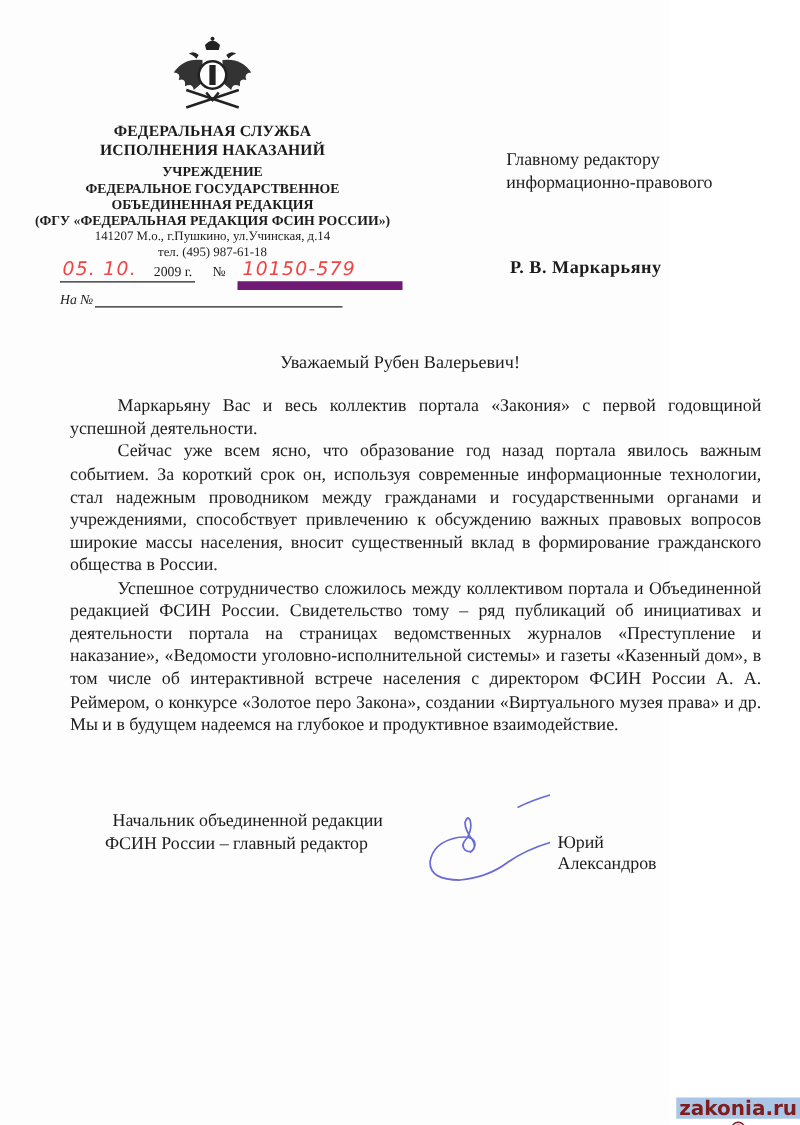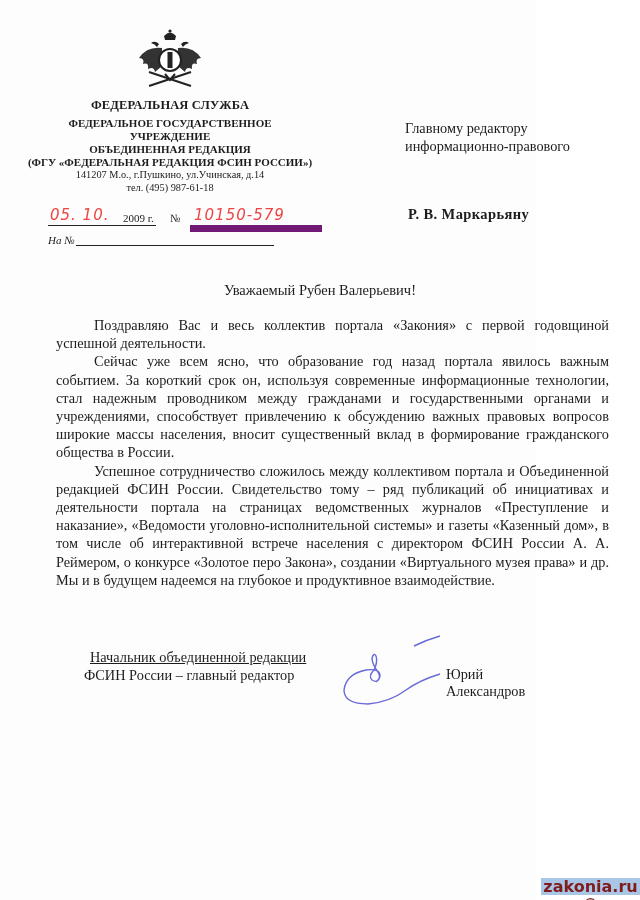--- a/index.html
+++ b/index.html
@@ -36,21 +36,21 @@
 
     
     .salutation { position: absolute; left: 0; width: 640px; top: 282px; text-align: center; font-size: 14.5px; }
 
     
     .body { position: absolute; left: 56px; top: 316px; width: 553px; font-size: 14.3px; line-height: 18.2px; }
     .body p { margin: 0; text-align: justify; text-indent: 38px; }
 
     
     .sig-title { position: absolute; left: 84px; top: 648px; font-size: 14.3px; line-height: 18px; }
-    .sig-title .l1 { padding-left: 6px; text-decoration: underline; }
+    .sig-title .l1 { padding-left: 6px; }
     .signature { position: absolute; left: 330px; top: 634px; width: 140px; height: 80px; }
     .sig-name { position: absolute; left: 446px; top: 666px; font-size: 14.3px; }
 
     
     .watermark { position: absolute; left: 541px; top: 878px; width: 99px; height: 17px; background: #a9c6e6; color: #7f1d1d; font-family: "DejaVu Sans", sans-serif; font-weight: bold; font-size: 16px; line-height: 17px; text-align: center; }
   </style>
 </head>
 <body>
 
 <div class="page">
@@ -69,24 +69,25 @@
 
       <circle cx="35" cy="32" r="11" fill="#fff" stroke="#222" stroke-width="2"></circle>
       <rect x="32.5" y="24" width="5" height="16" fill="#222"></rect>
 
       <line x1="14" y1="58" x2="56" y2="44" stroke="#222" stroke-width="2"></line>
       <line x1="56" y1="58" x2="14" y2="44" stroke="#222" stroke-width="2"></line>
       <path d="M30 46 L35 52 L40 46" fill="none" stroke="#222" stroke-width="2"></path>
     </svg>
     <div class="org-main">
       <div>ФЕДЕРАЛЬНАЯ СЛУЖБА</div>
+      <div>ИСПОЛНЕНИЯ НАКАЗАНИЙ</div>
     </div>
     <div class="org-sub">
+      <div>УЧРЕЖДЕНИЕ</div>
       <div>ФЕДЕРАЛЬНОЕ ГОСУДАРСТВЕННОЕ</div>
-      <div>УЧРЕЖДЕНИЕ</div>
       <div>ОБЪЕДИНЕННАЯ РЕДАКЦИЯ</div>
       <div>(ФГУ «ФЕДЕРАЛЬНАЯ РЕДАКЦИЯ ФСИН РОССИИ»)</div>
     </div>
     <div class="addr">
       <div>141207   М.о., г.Пушкино, ул.Учинская, д.14</div>
       <div>тел. (495) 987-61-18</div>
     </div>
   </div>
 
   <div class="regline">
@@ -107,21 +108,21 @@
 
   <div class="addressee">
     <div>Главному редактору</div>
     <div>информационно-правового</div>
   </div>
   <div class="addressee-name">Р. В.  Маркарьяну</div>
 
   <div class="salutation">Уважаемый Рубен Валерьевич!</div>
 
   <div class="body">
-    <p>Поздравляю Вас и весь  коллектив портала «Закония» с первой годовщиной успешной деятельности.</p>
+    <p>Маркарьяну Вас и весь  коллектив портала «Закония» с первой годовщиной успешной деятельности.</p>
     <p>Сейчас уже всем ясно, что образование год назад портала явилось важным событием. За  короткий  срок он, используя современные информационные технологии, стал надежным проводником между гражданами и государственными органами и учреждениями, способствует привлечению к обсуждению важных правовых вопросов широкие массы населения, вносит существенный вклад в формирование гражданского общества в России.</p>
     <p>Успешное сотрудничество сложилось между коллективом портала и Объединенной редакцией ФСИН России. Свидетельство тому – ряд публикаций об инициативах и деятельности портала на страницах ведомственных журналов «Преступление и наказание», «Ведомости уголовно-исполнительной системы» и газеты «Казенный дом», в том числе об интерактивной встрече населения с директором ФСИН России А. А. Реймером, о конкурсе «Золотое перо Закона», создании «Виртуального музея права» и др. Мы и в будущем надеемся на глубокое и продуктивное взаимодействие.</p>
   </div>
 
   <div class="sig-title">
     <div class="l1">Начальник объединенной редакции</div>
     <div>ФСИН России – главный редактор</div>
   </div>
 
   <svg class="signature" viewBox="0 0 140 80">

